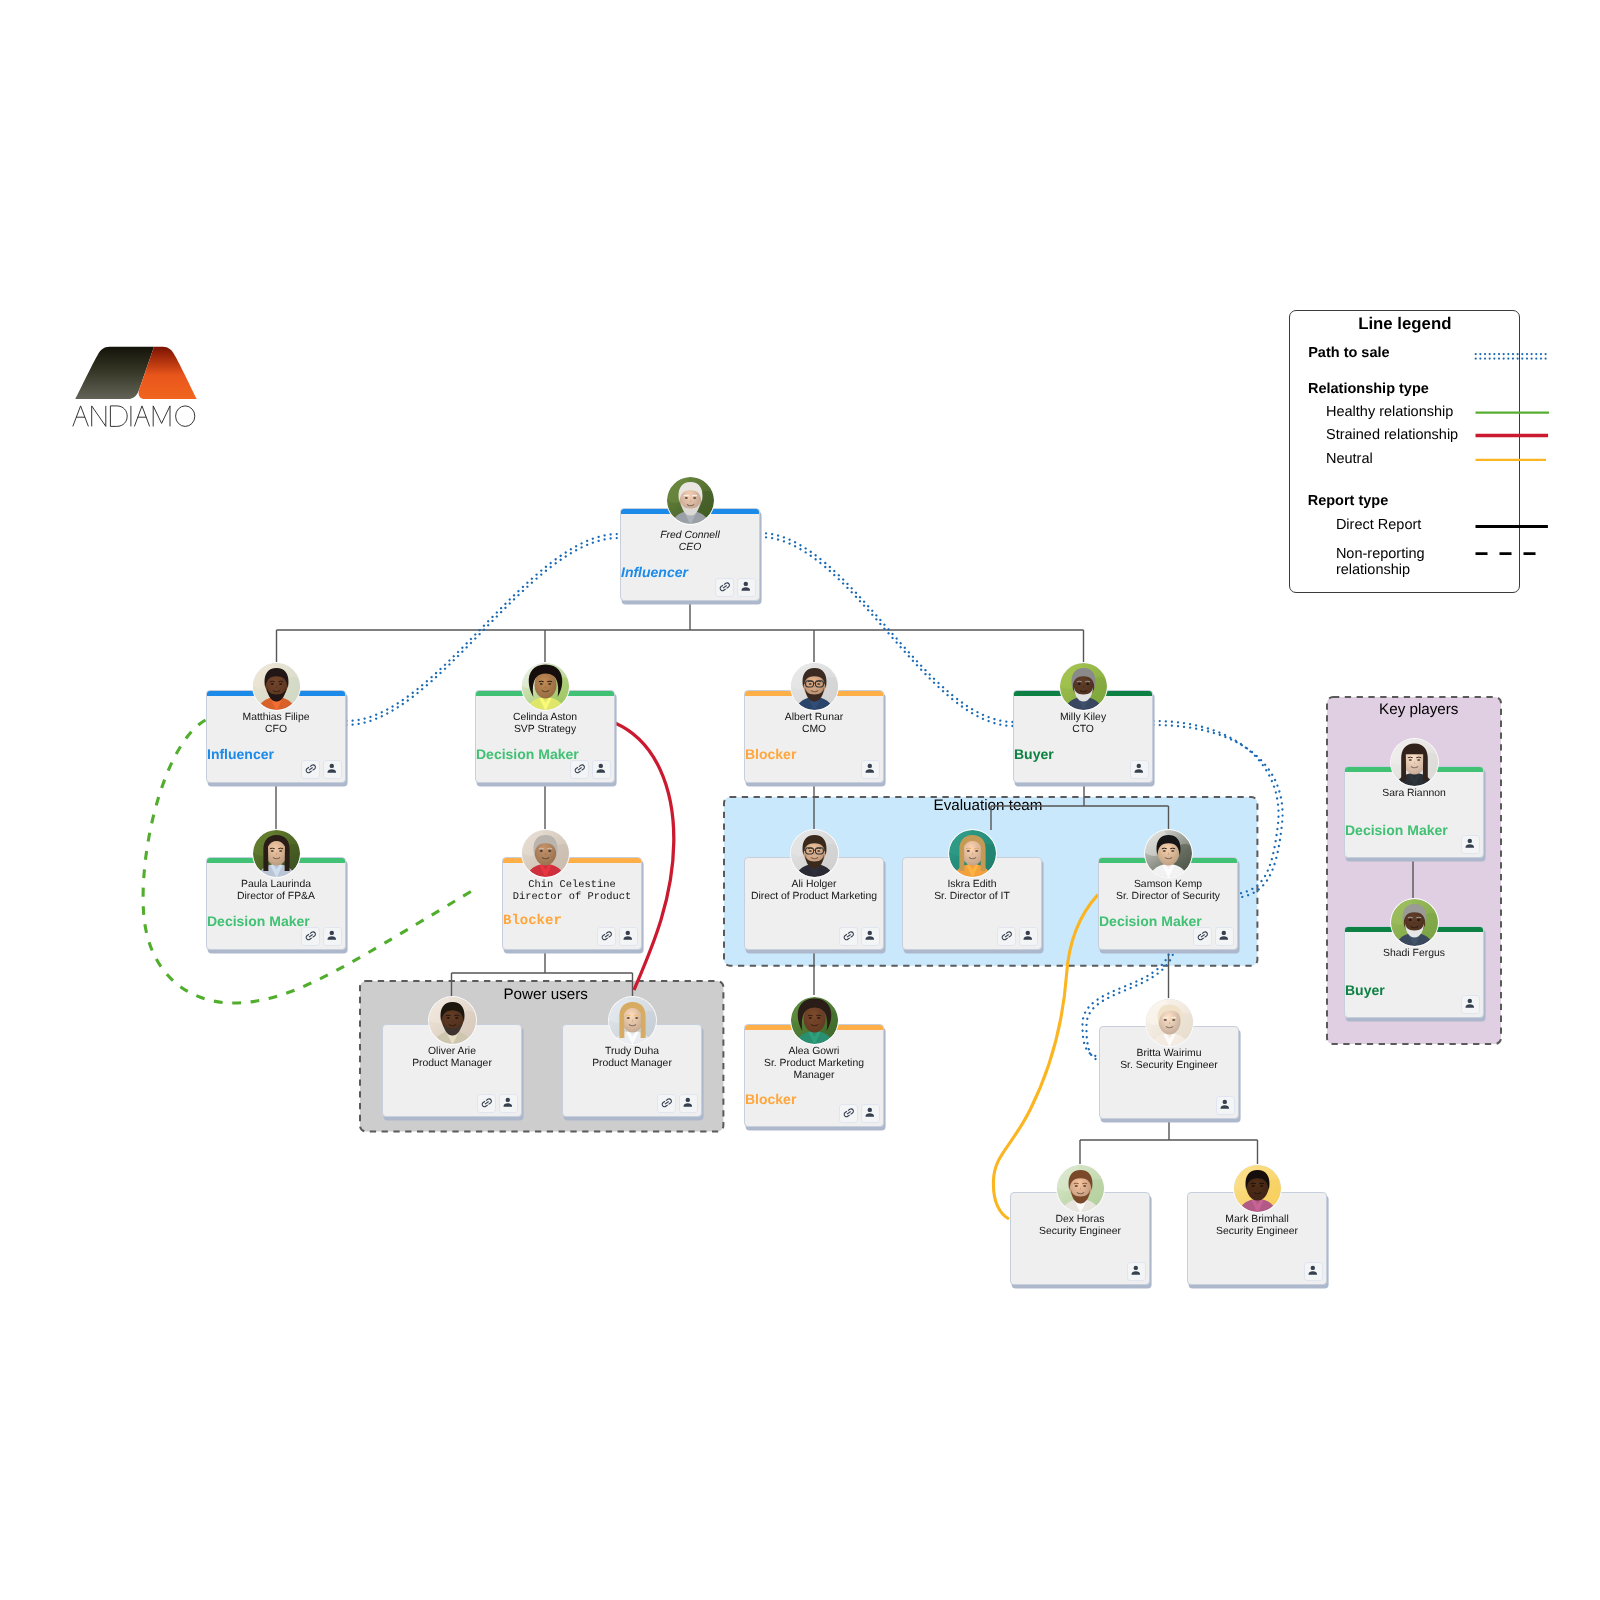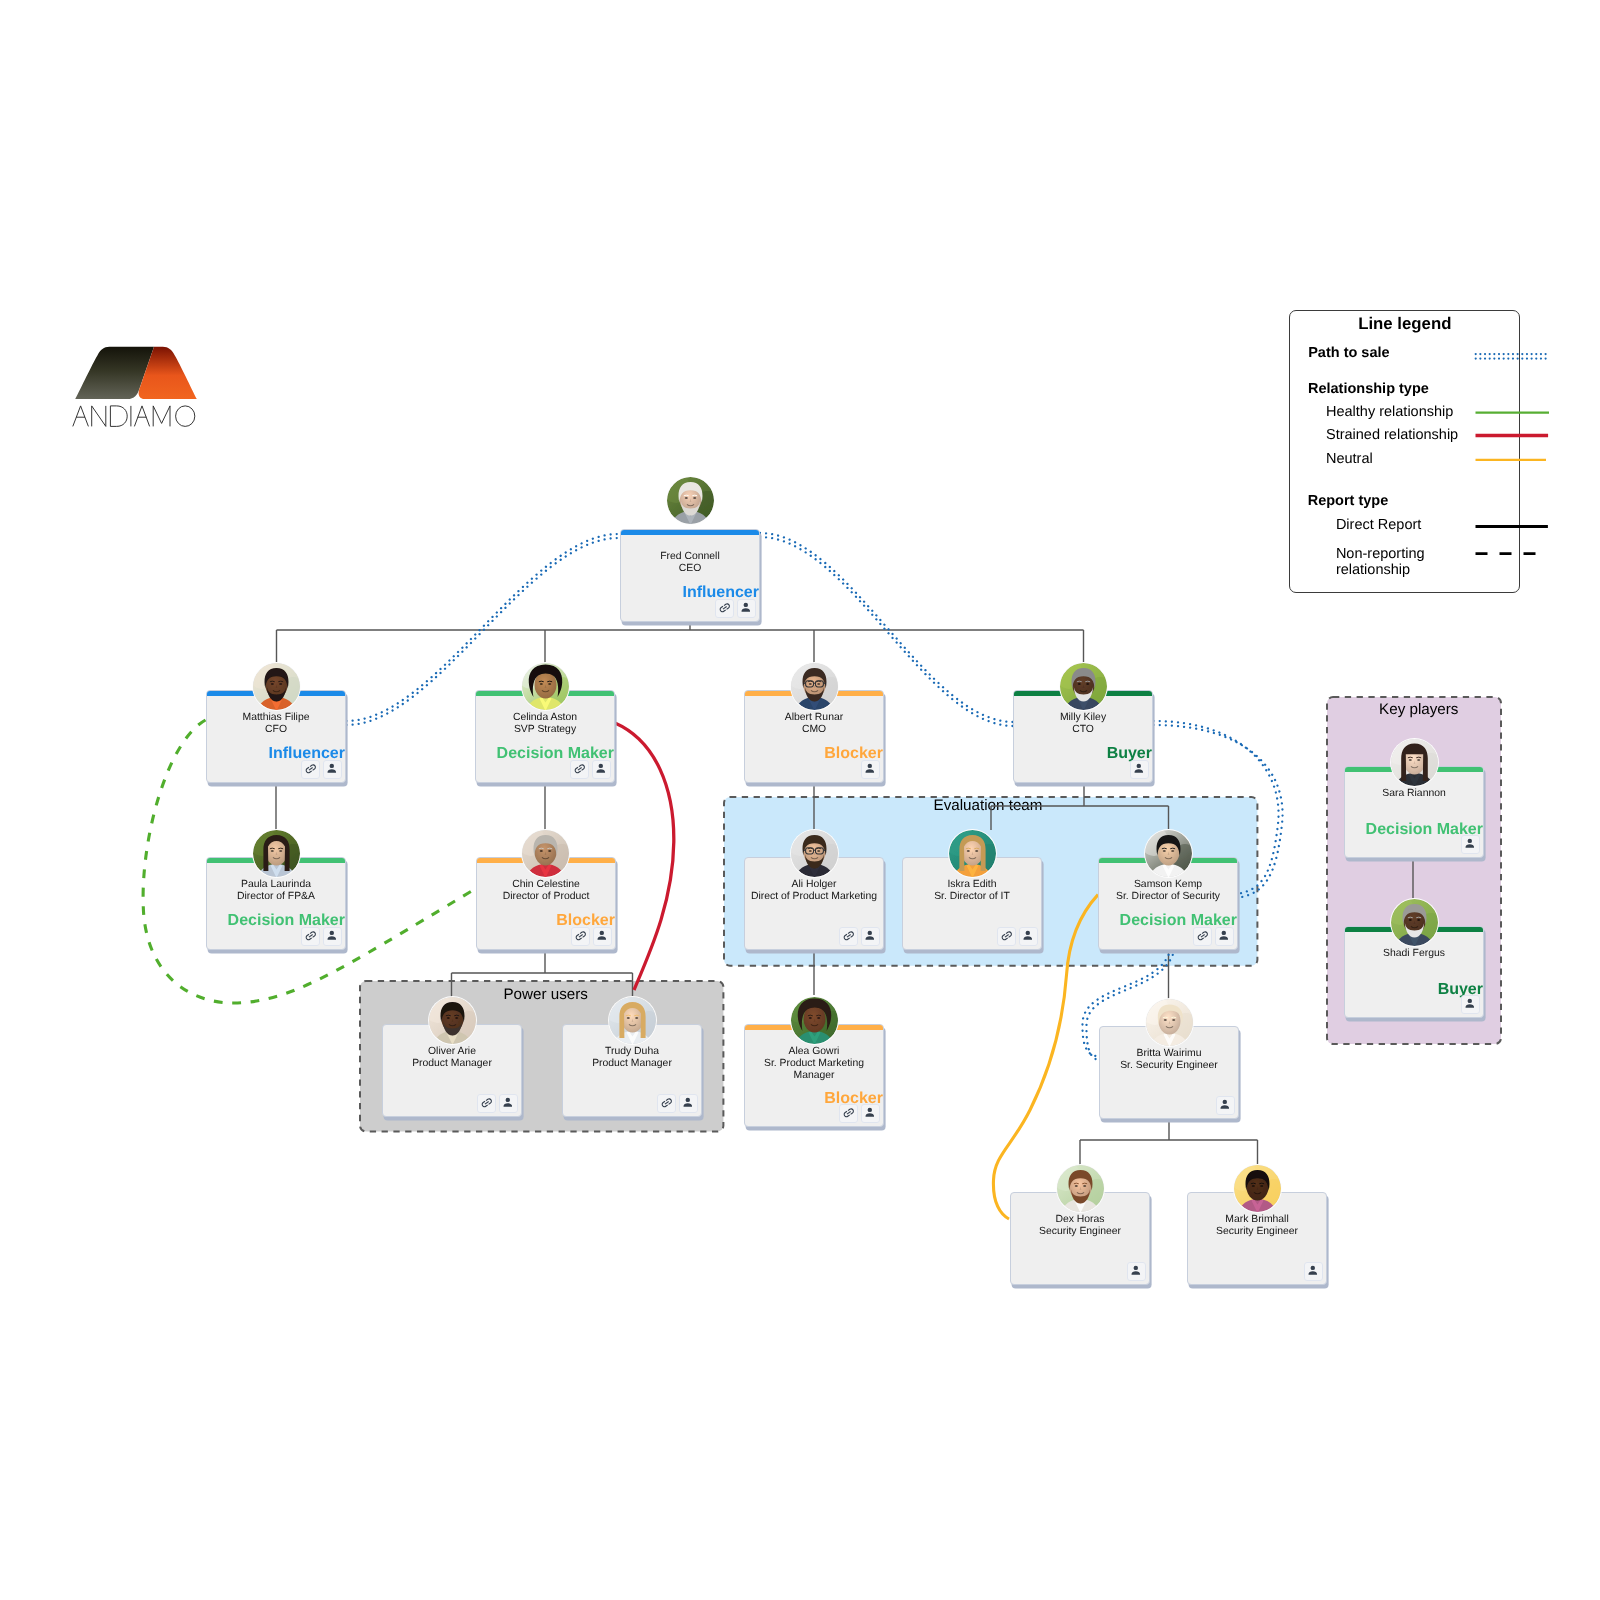--- a/index.html
+++ b/index.html
@@ -31,22 +31,22 @@
 
   
   .card{position:absolute;width:140px;height:93px;box-sizing:border-box;
         background:#efefef;border-radius:4px;
         border:1px solid #c7cfdd;
         box-shadow:1.6px 3.6px 0 0 #aeb8cc;
         overflow:hidden;}
   .card .bar{position:absolute;left:0;top:0;width:100%;height:5px;}
   .card .nm{position:absolute;left:1px;right:1px;top:21.2px;text-align:center;
             font-size:10.4px;line-height:12px;color:#131313;}
-  .card .role{position:absolute;left:0;right:0;text-align:right;
-              font-size:16px;font-weight:bold;line-height:12px;}
+  .card .role{position:absolute;left:0;right:0;text-align:left;
+              font-size:14px;font-weight:bold;line-height:12px;}
   
   .avatar{position:absolute;width:47px;height:47px;border-radius:50%;
           overflow:hidden;background:#ddd;box-shadow:0 0 0 0.9px #fdfdfd;}
   .avatar svg{display:block;width:47px;height:47px;}
   .btns{position:absolute;right:3.5px;bottom:3.5px;display:flex;gap:2.5px;}
   .btn{width:19px;height:19px;border:1px solid #e0e5ef;border-radius:3px;
        background:#f3f4f6;display:flex;align-items:center;justify-content:center;box-sizing:border-box;}
   .btn svg{display:block;}
 </style>
 </head>
@@ -144,21 +144,21 @@
       <path d="M1153.5 721 C 1241 721 1284 769 1278 824 C 1272 876 1262 889 1237.6 894" fill="none" stroke="#1a6ab5" stroke-width="2.3" stroke-dasharray="0.01 6.1" stroke-linecap="round"></path>
       <path d="M1153.5 725 C 1245 725 1288 769 1282 824 C 1276 879 1264 893 1237.6 898" fill="none" stroke="#1a6ab5" stroke-width="2.3" stroke-dasharray="0.01 6.1" stroke-linecap="round"></path>
       <path d="M1170.6 949 C 1160 991 1083 984 1082.5 1024 C 1082 1049 1089 1056 1097.5 1056" fill="none" stroke="#1a6ab5" stroke-width="2.3" stroke-dasharray="0.01 6.1" stroke-linecap="round"></path>
       <path d="M1174.6 949 C 1164 994 1087 987 1086.5 1025 C 1086 1052 1092 1060 1100 1060" fill="none" stroke="#1a6ab5" stroke-width="2.3" stroke-dasharray="0.01 6.1" stroke-linecap="round"></path>
       <path d="M205.5 720 C 166 742 139 845 143.6 913 C 148 975 190 1003.5 234 1003 C 290 1002 332 975 475 889" fill="none" stroke="#51ae2d" stroke-width="3.1" stroke-dasharray="8.8 9.6" stroke-linecap="butt"></path>
       <path d="M615 723 C 656 741 674.5 789 673.8 842 C 673 901 651 950 634 990" fill="none" stroke="#cb1a2f" stroke-width="3.3"></path>
       <path d="M1098 894.6 C 1081 913 1069 938 1066.5 975 C 1063 1022 1050 1070 1030 1110 C 1012 1146 994.5 1155 993.5 1180 C 992.5 1203 1000.5 1214.5 1009 1219" fill="none" stroke="#fbb521" stroke-width="3.1"></path>
     </svg>
 
   <div id="cards">
-      <div class="card" style="left: 620px; top: 529px;">
+      <div class="card" style="left: 620px; top: 508px; font-style: italic;">
         <div class="bar" style="background:#1b8ae8"></div>
         <div class="nm">Fred Connell<br>CEO</div>
         <div class="role" style="color:#1b8ae8;top:56.6px">Influencer</div>
         <div class="btns">
           <div class="btn">
             <svg width="13.6" height="13.6" viewBox="0 0 24 24">
               <g transform="rotate(-35 12 12)">
                 <path fill="#36404e" d="M3.9 12c0-1.71 1.39-3.1 3.1-3.1h4V7H7c-2.76 0-5 2.24-5 5s2.24 5 5 5h4v-1.9H7c-1.71 0-3.1-1.39-3.1-3.1zM8 13h8v-2H8v2zm9-6h-4v1.9h4c1.71 0 3.1 1.39 3.1 3.1s-1.39 3.1-3.1 3.1h-4V17h4c2.76 0 5-2.24 5-5s-2.24-5-5-5z"></path>
               </g>
             </svg>
@@ -484,21 +484,21 @@
       <path d="M17.2 18.6 Q 19.3 17.6 21.400000000000002 18.6" stroke="#2e2016" stroke-width="0.95" fill="none" stroke-linecap="round"></path>
       <path d="M25.599999999999998 18.6 Q 27.7 17.6 29.8 18.6" stroke="#2e2016" stroke-width="0.95" fill="none" stroke-linecap="round"></path>
       <ellipse cx="19.3" cy="21" rx="1.55" ry="1.1" fill="#5f4f41"></ellipse>
       <ellipse cx="27.7" cy="21" rx="1.55" ry="1.1" fill="#5f4f41"></ellipse>
       <path d="M20.3 27.6 C 21.8 29.1 25.2 29.1 26.7 27.6" stroke="#7d6755" stroke-width="1.1" fill="none" stroke-linecap="round"></path>
       <path d="M23.5 21.6 L 22.6 24.9 L 24.4 24.9 Z" fill="#c8a588"></path>
 
     </g>
         </svg>
       </div>
-      <div class="card" style="left: 476px; top: 857px;">
+      <div class="card" style="left: 502px; top: 857px; font-family: Liberation Mono, monospace;">
         <div class="bar" style="background:#ffaf48"></div>
         <div class="nm">Chin Celestine<br>Director of Product</div>
         <div class="role" style="color:#ffa73c;top:56.6px">Blocker</div>
         <div class="btns">
           <div class="btn">
             <svg width="13.6" height="13.6" viewBox="0 0 24 24">
               <g transform="rotate(-35 12 12)">
                 <path fill="#36404e" d="M3.9 12c0-1.71 1.39-3.1 3.1-3.1h4V7H7c-2.76 0-5 2.24-5 5s2.24 5 5 5h4v-1.9H7c-1.71 0-3.1-1.39-3.1-3.1zM8 13h8v-2H8v2zm9-6h-4v1.9h4c1.71 0 3.1 1.39 3.1 3.1s-1.39 3.1-3.1 3.1h-4V17h4c2.76 0 5-2.24 5-5s-2.24-5-5-5z"></path>
               </g>
             </svg>

